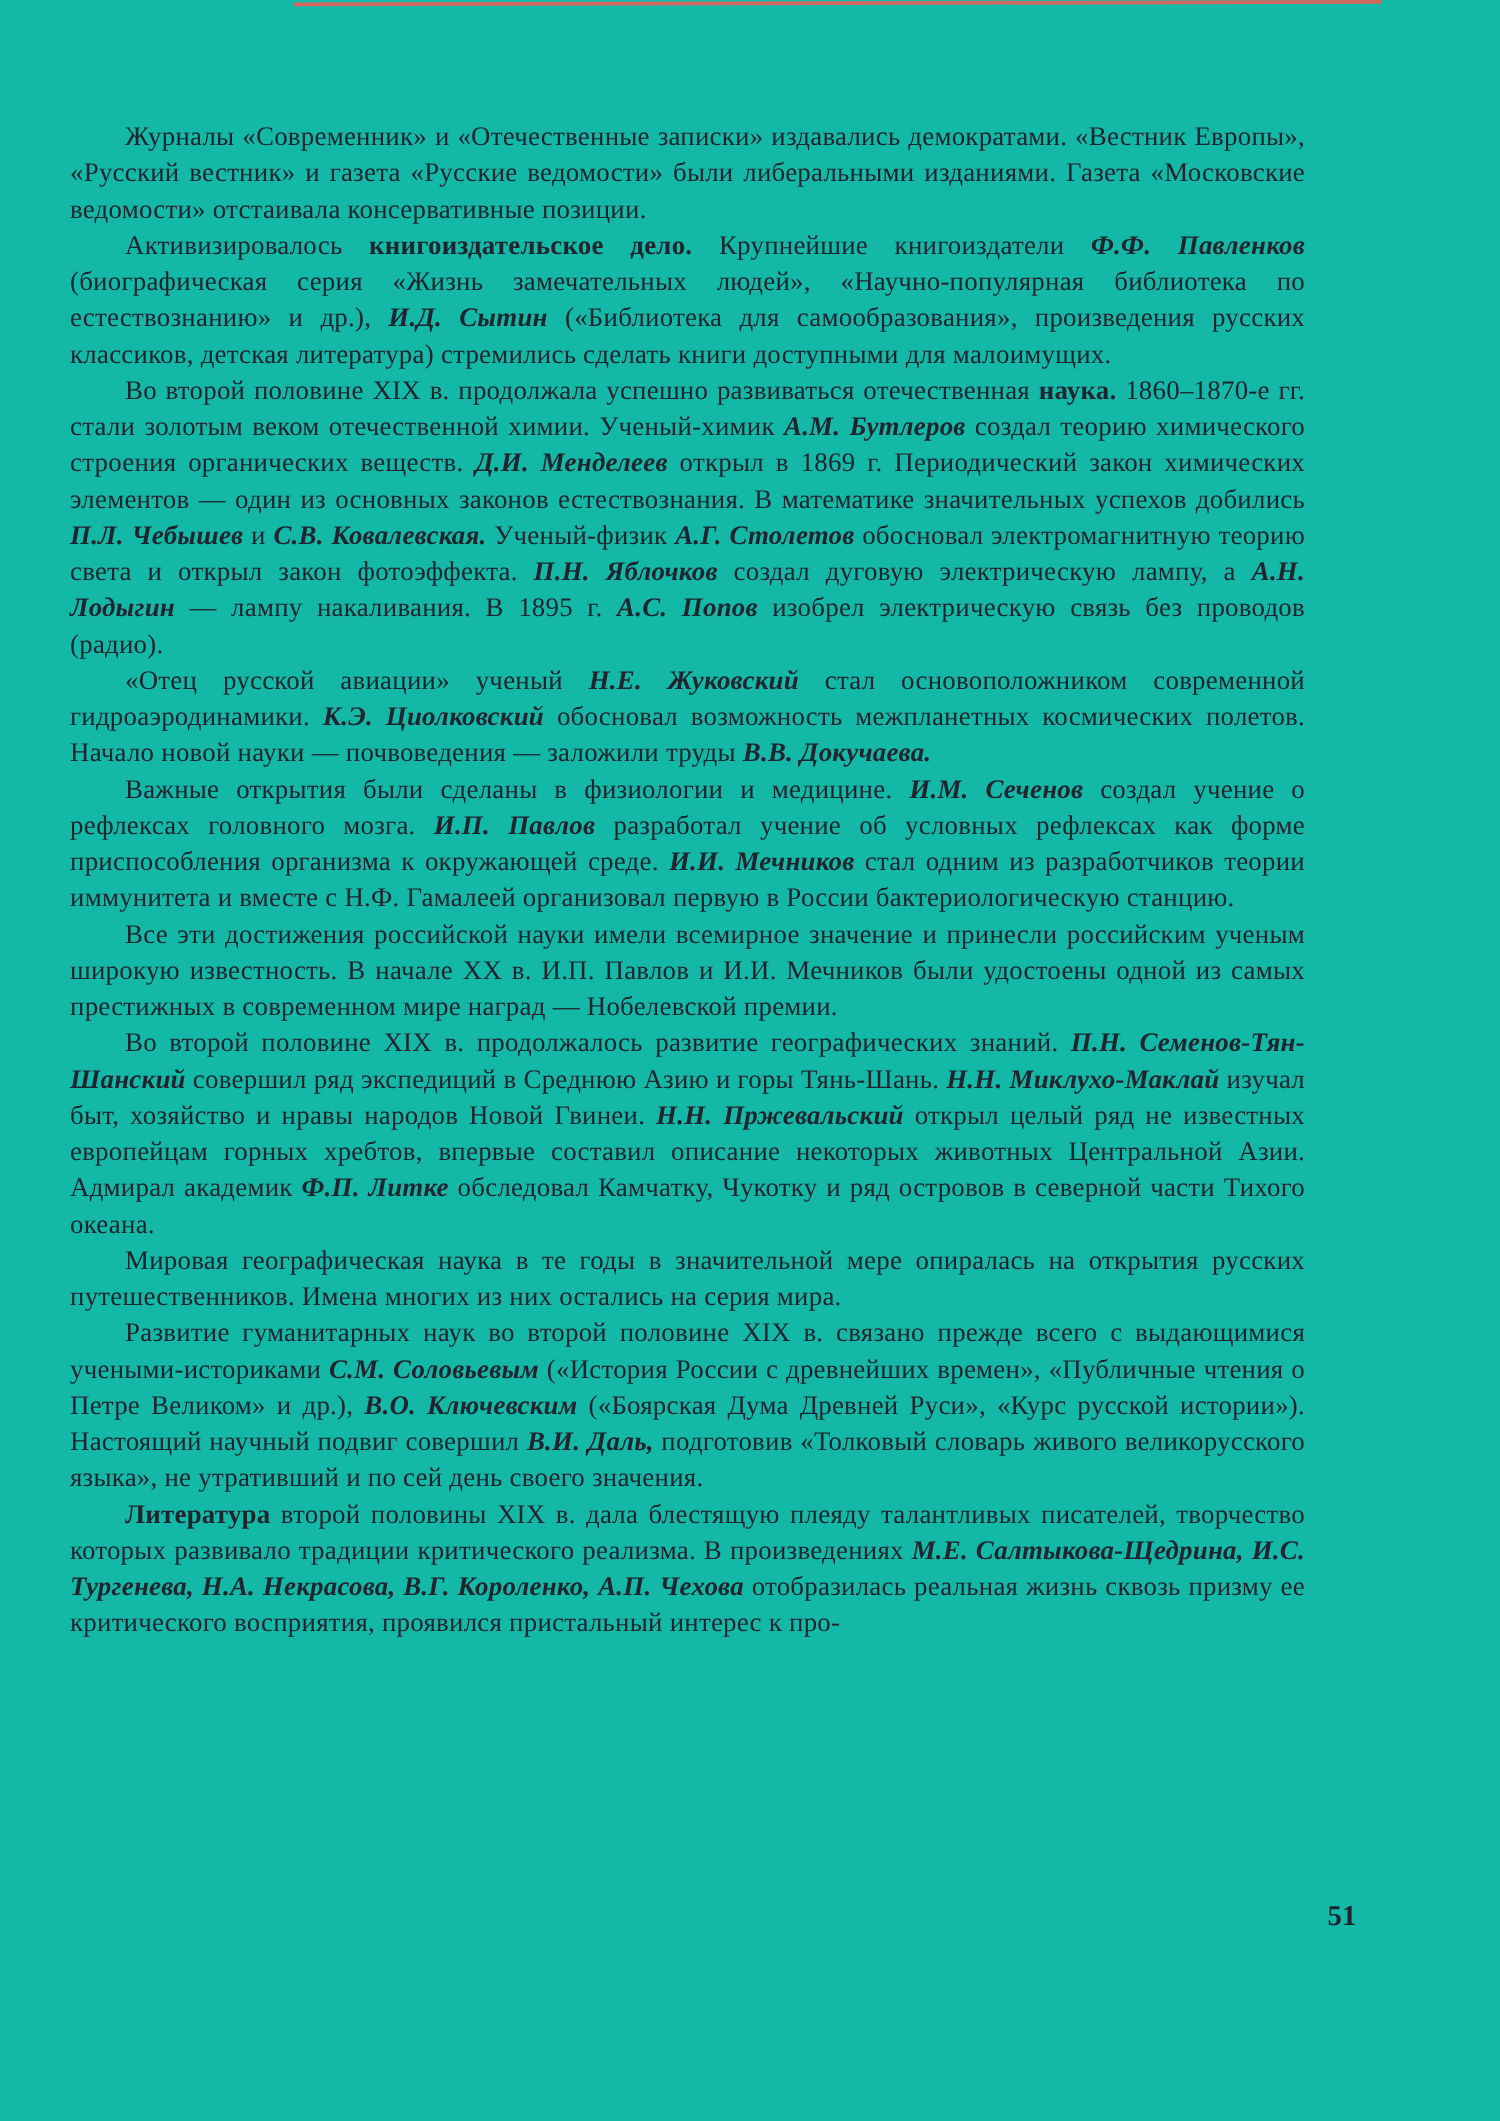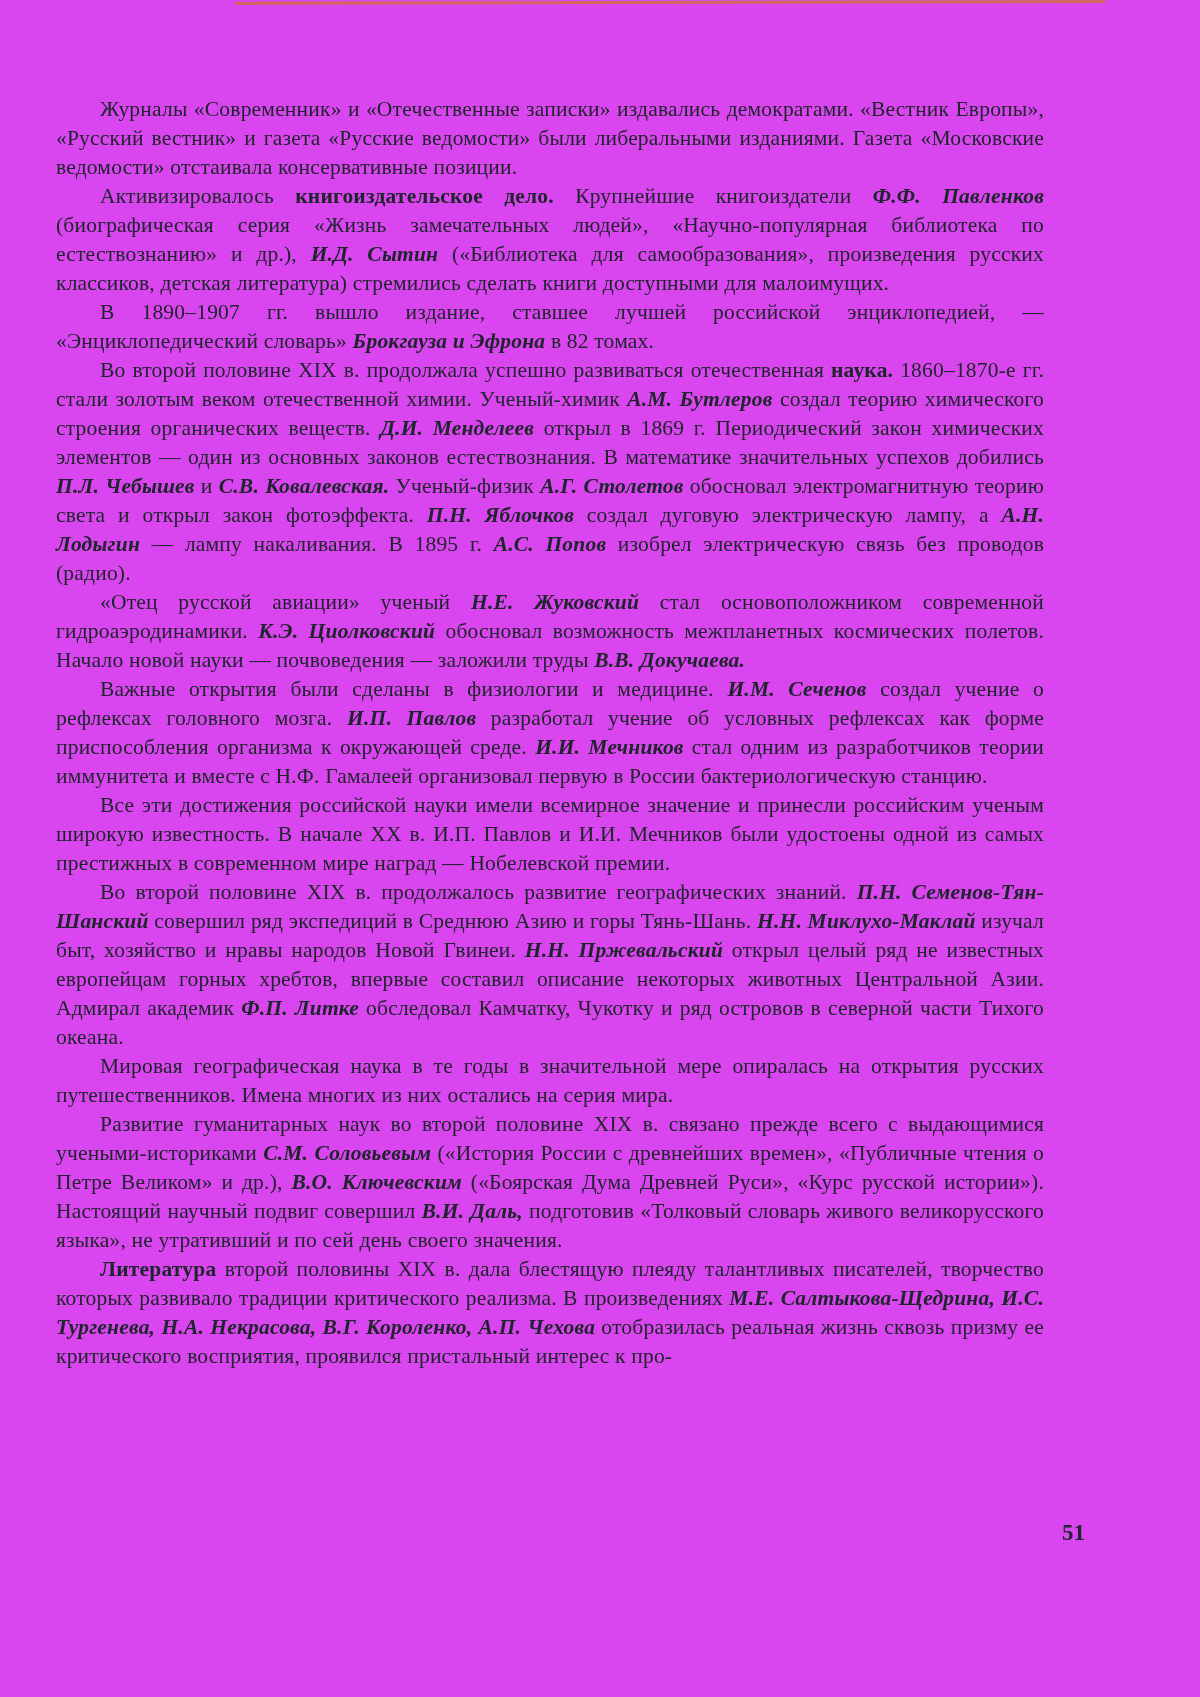--- a/index.html
+++ b/index.html
@@ -11,21 +11,21 @@
     height: 1697px;
     background: #ffffff;
     position: relative;
     overflow: hidden;
     font-family: "Liberation Serif", serif;
     color: #20242e;
   }
   .scanned-page {
     position: absolute;
     inset: 0;
-    background: #d946ef;
+    background: #14b8a6;
   }
   .scan-artifact {
     position: absolute;
     top: 1px;
     left: 235px;
     width: 870px;
     height: 3px;
     background: #d4685f;
     transform: rotate(-0.12deg);
   }
@@ -57,21 +57,20 @@
   }
 </style>
 </head>
 <body>
 
 <div class="scanned-page">
   <div class="scan-artifact"></div>
   <div class="text-block">
       <p class="paragraph"><span class="seg-normal">Журналы «Современник» и «Отечественные записки» издавались демократами. «Вестник Европы», «Русский вестник» и газета «Русские ведомости» были либеральными изданиями. Газета «Московские ведомости» отстаивала консервативные позиции.</span></p>
       <p class="paragraph"><span class="seg-normal">Активизировалось </span><span class="seg-bold">книгоиздательское дело.</span><span class="seg-normal"> Крупнейшие книгоиздатели </span><span class="seg-bold-italic">Ф.Ф. Павленков</span><span class="seg-normal"> (биографическая серия «Жизнь замечательных людей», «Научно-популярная библиотека по естествознанию» и др.), </span><span class="seg-bold-italic">И.Д. Сытин</span><span class="seg-normal"> («Библиотека для самообразования», произведения русских классиков, детская литература) стремились сделать книги доступными для малоимущих.</span></p>
-      <p class="paragraph"><span class="seg-normal">В 1890–1907 гг. вышло издание, ставшее лучшей российской энциклопедией, — «Энциклопедический словарь» </span><span class="seg-bold-italic">Брокгауза и Эфрона</span><span class="seg-normal"> в 82 томах.</span></p>
       <p class="paragraph"><span class="seg-normal">Во второй половине XIX в. продолжала успешно развиваться отечественная </span><span class="seg-bold">наука.</span><span class="seg-normal"> 1860–1870-е гг. стали золотым веком отечественной химии. Ученый-химик </span><span class="seg-bold-italic">А.М. Бутлеров</span><span class="seg-normal"> создал теорию химического строения органических веществ. </span><span class="seg-bold-italic">Д.И. Менделеев</span><span class="seg-normal"> открыл в 1869 г. Периодический закон химических элементов — один из основных законов естествознания. В математике значительных успехов добились </span><span class="seg-bold-italic">П.Л. Чебышев</span><span class="seg-normal"> и </span><span class="seg-bold-italic">С.В. Ковалевская.</span><span class="seg-normal"> Ученый-физик </span><span class="seg-bold-italic">А.Г. Столетов</span><span class="seg-normal"> обосновал электромагнитную теорию света и открыл закон фотоэффекта. </span><span class="seg-bold-italic">П.Н. Яблочков</span><span class="seg-normal"> создал дуговую электрическую лампу, а </span><span class="seg-bold-italic">А.Н. Лодыгин</span><span class="seg-normal"> — лампу накаливания. В 1895 г. </span><span class="seg-bold-italic">А.С. Попов</span><span class="seg-normal"> изобрел электрическую связь без проводов (радио).</span></p>
       <p class="paragraph"><span class="seg-normal">«Отец русской авиации» ученый </span><span class="seg-bold-italic">Н.Е. Жуковский</span><span class="seg-normal"> стал основоположником современной гидроаэродинамики. </span><span class="seg-bold-italic">К.Э. Циолковский</span><span class="seg-normal"> обосновал возможность межпланетных космических полетов. Начало новой науки — почвоведения — заложили труды </span><span class="seg-bold-italic">В.В. Докучаева.</span></p>
       <p class="paragraph"><span class="seg-normal">Важные открытия были сделаны в физиологии и медицине. </span><span class="seg-bold-italic">И.М. Сеченов</span><span class="seg-normal"> создал учение о рефлексах головного мозга. </span><span class="seg-bold-italic">И.П. Павлов</span><span class="seg-normal"> разработал учение об условных рефлексах как форме приспособления организма к окружающей среде. </span><span class="seg-bold-italic">И.И. Мечников</span><span class="seg-normal"> стал одним из разработчиков теории иммунитета и вместе с Н.Ф. Гамалеей организовал первую в России бактериологическую станцию.</span></p>
       <p class="paragraph"><span class="seg-normal">Все эти достижения российской науки имели всемирное значение и принесли российским ученым широкую известность. В начале XX в. И.П. Павлов и И.И. Мечников были удостоены одной из самых престижных в современном мире наград — Нобелевской премии.</span></p>
       <p class="paragraph"><span class="seg-normal">Во второй половине XIX в. продолжалось развитие географических знаний. </span><span class="seg-bold-italic">П.Н. Семенов-Тян-Шанский</span><span class="seg-normal"> совершил ряд экспедиций в Среднюю Азию и горы Тянь-Шань. </span><span class="seg-bold-italic">Н.Н. Миклухо-Маклай</span><span class="seg-normal"> изучал быт, хозяйство и нравы народов Новой Гвинеи. </span><span class="seg-bold-italic">Н.Н. Пржевальский</span><span class="seg-normal"> открыл целый ряд не известных европейцам горных хребтов, впервые составил описание некоторых животных Центральной Азии. Адмирал академик </span><span class="seg-bold-italic">Ф.П. Литке</span><span class="seg-normal"> обследовал Камчатку, Чукотку и ряд островов в северной части Тихого океана.</span></p>
       <p class="paragraph"><span class="seg-normal">Мировая географическая наука в те годы в значительной мере опиралась на открытия русских путешественников. Имена многих из них остались на серия мира.</span></p>
       <p class="paragraph"><span class="seg-normal">Развитие гуманитарных наук во второй половине XIX в. связано прежде всего с выдающимися учеными-историками </span><span class="seg-bold-italic">С.М. Соловьевым</span><span class="seg-normal"> («История России с древнейших времен», «Публичные чтения о Петре Великом» и др.), </span><span class="seg-bold-italic">В.О. Ключевским</span><span class="seg-normal"> («Боярская Дума Древней Руси», «Курс русской истории»). Настоящий научный подвиг совершил </span><span class="seg-bold-italic">В.И. Даль,</span><span class="seg-normal"> подготовив «Толковый словарь живого великорусского языка», не утративший и по сей день своего значения.</span></p>
       <p class="paragraph"><span class="seg-bold">Литература</span><span class="seg-normal"> второй половины XIX в. дала блестящую плеяду талантливых писателей, творчество которых развивало традиции критического реализма. В произведениях </span><span class="seg-bold-italic">М.Е. Салтыкова-Щедрина, И.С. Тургенева, Н.А. Некрасова, В.Г. Короленко, А.П. Чехова</span><span class="seg-normal"> отобразилась реальная жизнь сквозь призму ее критического восприятия, проявился пристальный интерес к про-</span></p>
     </div>
   <div class="page-number">51</div>

